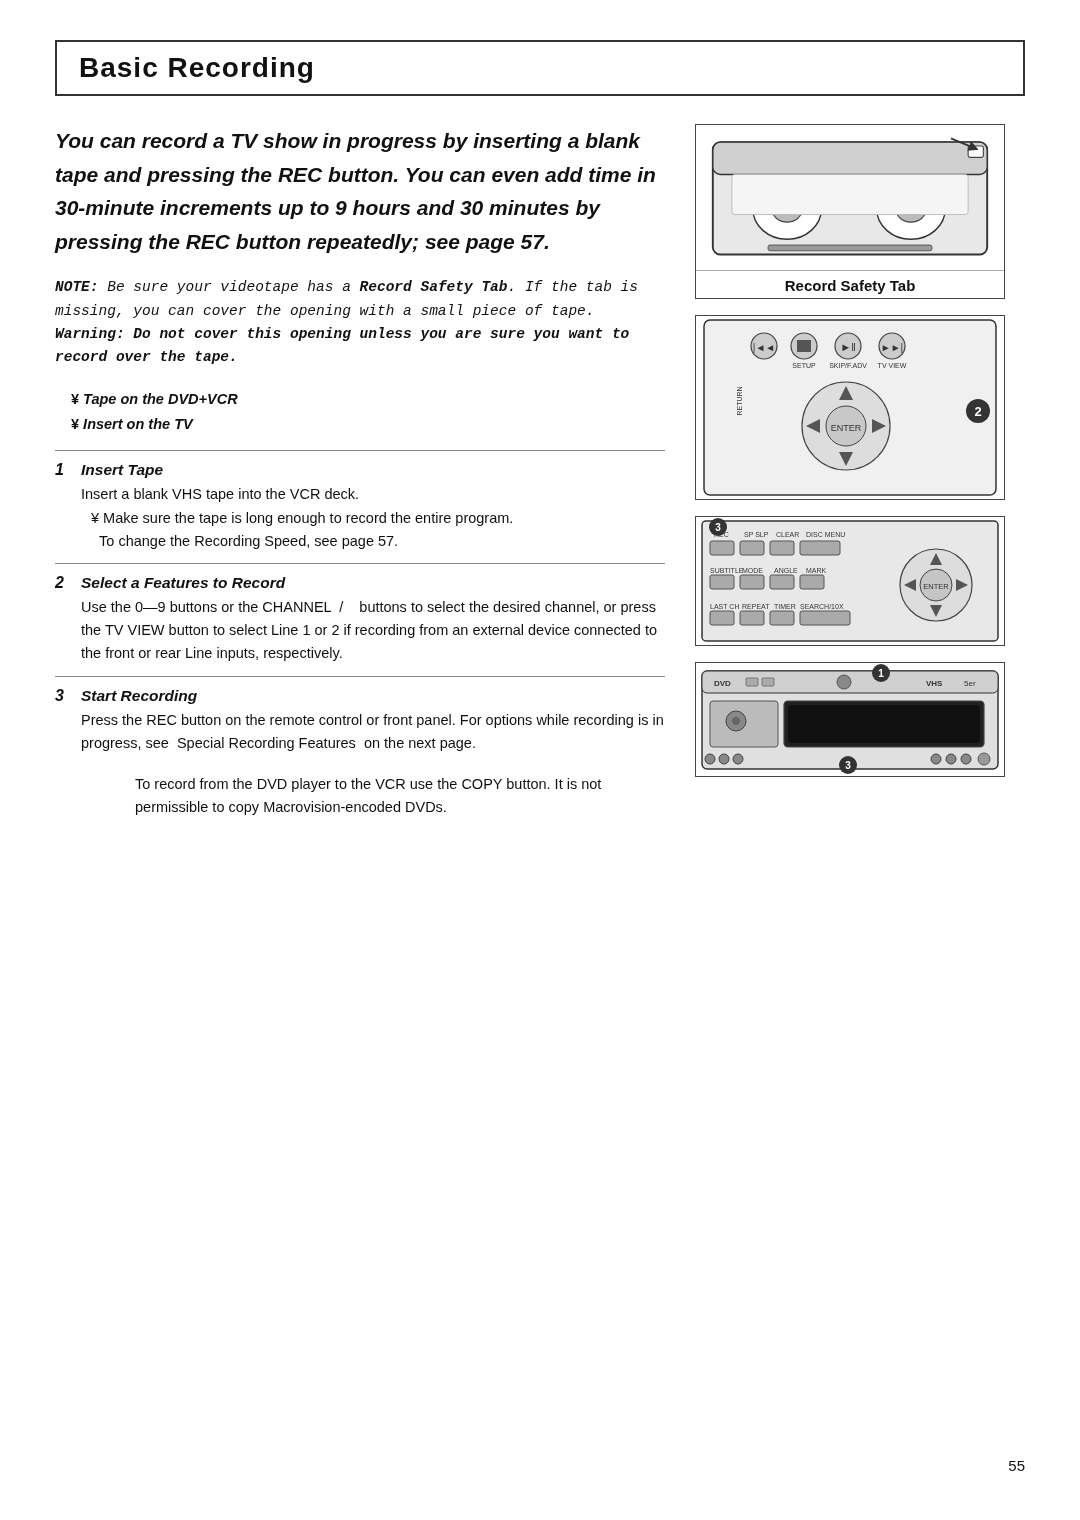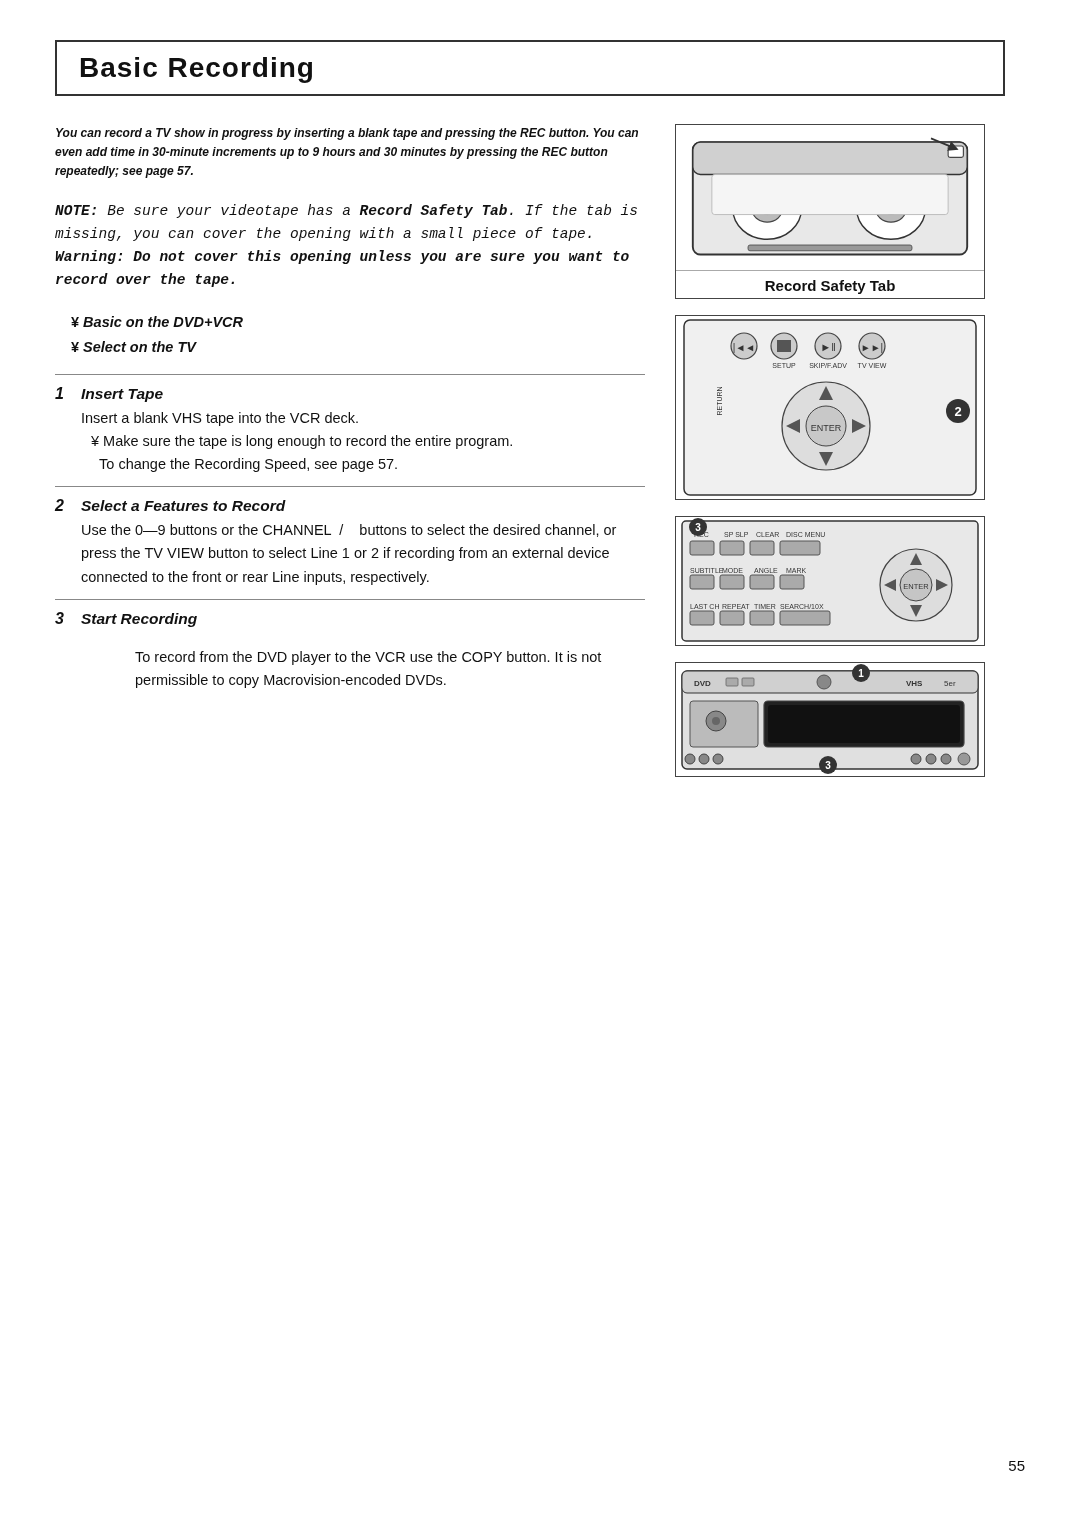--- a/index.html
+++ b/index.html
@@ -10,21 +10,21 @@
       font-family: Arial, Helvetica, sans-serif;
       font-size: 15px;
       color: #111;
       position: relative;
       overflow: hidden;
     }
 
     .page {
       width: 1080px;
       height: 1520px;
-      padding: 40px 75px 40px 55px;
+      padding: 40px 55px 40px 55px;
       position: relative;
     }
 
     
     .page-title-bar {
       border: 2px solid #333;
       padding: 10px 22px;
       margin-bottom: 28px;
       display: inline-block;
       width: 100%;
@@ -51,21 +51,21 @@
       flex-shrink: 0;
       display: flex;
       flex-direction: column;
       gap: 16px;
     }
 
     
     .intro-bold {
       font-weight: bold;
       font-style: italic;
-      font-size: 12px;
+      font-size: 21px;
       line-height: 1.6;
       margin-bottom: 18px;
     }
 
     
     .note-block {
       font-size: 14.5px;
       line-height: 1.6;
       margin-bottom: 18px;
       font-family: Liberation Mono, monospace;
@@ -205,22 +205,22 @@
     <div class="left-col">
 
       <p class="intro-bold">You can record a TV show in progress by inserting a blank tape and pressing the REC button. You can even add time in 30-minute increments up to 9 hours and 30 minutes by pressing the REC button repeatedly; see page 57.</p>
 
       <div class="note-block">
         <span class="note-label">NOTE:</span>
         <span class="note-text">  Be sure your videotape has a <strong>Record Safety Tab</strong>. If the tab is missing, you can cover the opening with a small piece of tape. <strong>Warning: Do not cover this opening unless you are sure you want to record over the tape.</strong></span>
       </div>
 
       <div class="before-begin">
-        <div class="bb-item"><span class="yen">¥</span> <em>Basic on the DVD+VCR</em></div>
-        <div class="bb-item"><span class="yen">¥</span> <em>Select on the TV</em></div>
+        <div class="bb-item"><span class="yen">¥</span> <em>Tape on the DVD+VCR</em></div>
+        <div class="bb-item"><span class="yen">¥</span> <em>Insert on the TV</em></div>
       </div>
 
       <div class="step">
         <div class="step-header">
           <span class="step-num">1</span>
           <span class="step-title">Insert Tape</span>
         </div>
         <div class="step-body">
           <span>Insert a blank VHS tape into the VCR deck.</span>
           <span class="bullet">¥ Make sure the tape is long enough to record the entire program.<br>&nbsp;&nbsp;To change the Recording Speed, see page 57.</span>
@@ -234,20 +234,23 @@
         </div>
         <div class="step-body">
           Use the 0—9 buttons or the CHANNEL &nbsp;/&nbsp;&nbsp;&nbsp; buttons to select the desired channel, or press the TV VIEW button to select Line 1 or 2 if recording from an external device connected to the front or rear Line inputs, respectively.
         </div>
       </div>
 
       <div class="step">
         <div class="step-header">
           <span class="step-num">3</span>
           <span class="step-title">Start Recording</span>
+        </div>
+        <div class="step-body">
+          Press the REC button on the remote control or front panel. For options while recording is in progress, see &nbsp;Special Recording Features &nbsp;on the next page.
         </div>
       </div>
 
       <div class="copy-note">
         <span>To record from the DVD player to the VCR use the COPY button. It is not permissible to copy Macrovision-encoded DVDs.</span>
       </div>
 
     </div>
 
     <div class="right-col">

